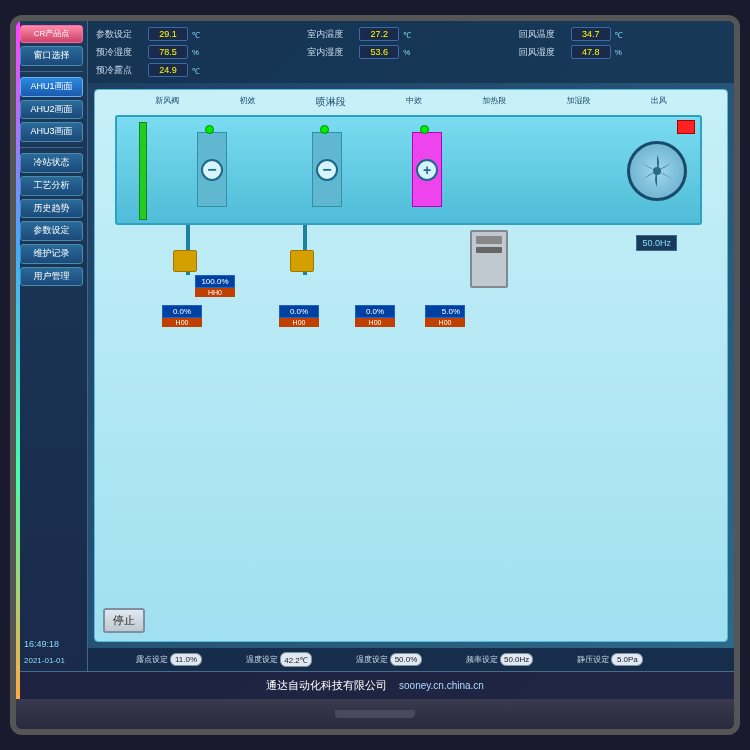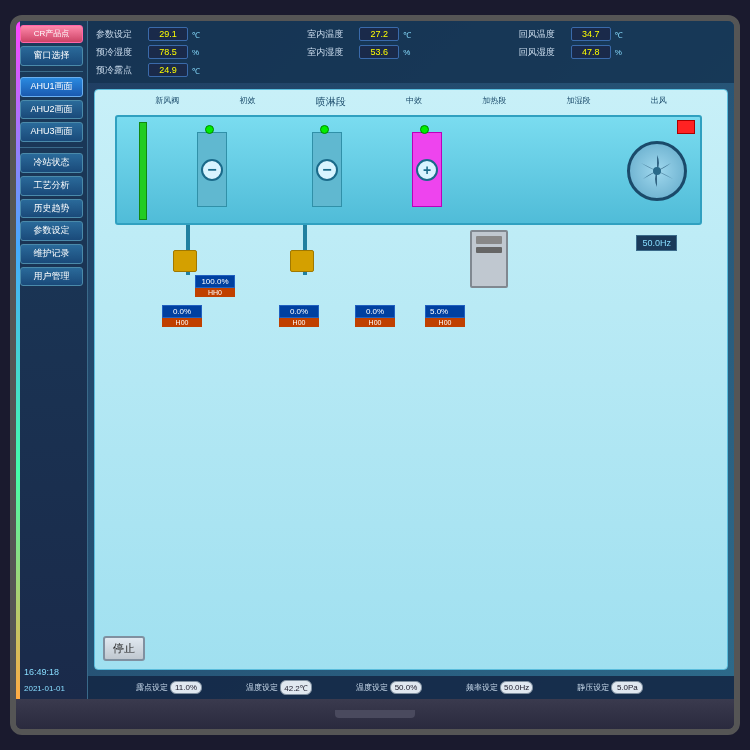--- a/index.html
+++ b/index.html
@@ -397,21 +397,21 @@
           <div style="position:absolute; left:184px; top:215px;">
             <div style="background:#0040a0; color:#fff; font-size:8px; padding:1px 4px; text-align:center; min-width:40px; border:1px solid #2060c0;">0.0%</div>
             <div style="background:#c04000; color:#fff; font-size:7px; padding:1px 4px; text-align:center; min-width:40px;">H00</div>
           </div>
 
           <div style="position:absolute; left:260px; top:215px;">
             <div style="background:#0040a0; color:#fff; font-size:8px; padding:1px 4px; text-align:center; min-width:40px; border:1px solid #2060c0;">0.0%</div>
             <div style="background:#c04000; color:#fff; font-size:7px; padding:1px 4px; text-align:center; min-width:40px;">H00</div>
           </div>
           <div style="position:absolute; left:330px; top:215px;">
-            <div style="background:#0040a0; color:#fff; font-size:8px; padding:1px 4px; text-align:left; min-width:40px; border:1px solid #2060c0;">5.0%</div>
+            <div style="background:#0040a0; color:#fff; font-size:8px; padding:1px 4px; text-align:right; min-width:40px; border:1px solid #2060c0;">5.0%</div>
             <div style="background:#c04000; color:#fff; font-size:7px; padding:1px 4px; text-align:center; min-width:40px;">H00</div>
           </div>
 
           <div style="position:absolute; right:50px; top:145px; background:#1a3a5a; border:1px solid #3a6a8a; color:#8df; font-size:9px; padding:2px 5px;">50.0Hz</div>
 
           <div style="position:absolute; left:375px; top:140px; width:38px; height:58px; background:#c0c8d0; border:2px solid #808890; border-radius:2px;">
             <div style="background:#888; height:8px; margin:4px 4px 0; border-radius:1px;"></div>
             <div style="background:#666; height:6px; margin:3px 4px 0; border-radius:1px;"></div>
           </div>
 
@@ -438,18 +438,22 @@
             <span class="bottom-param-value">50.0Hz</span>
           </div>
           <div class="bottom-param">
             <span class="bottom-param-label">静压设定</span>
             <span class="bottom-param-value">5.0Pa</span>
           </div>
         </div>
       </div>
     </div>
 
+    <div class="watermark">
+      <span class="watermark-text">通达自动化科技有限公司</span>
+      <span class="watermark-url">sooney.cn.china.cn</span>
+    </div>
   </div>
 
   <div class="monitor-base">
     <div class="monitor-stand"></div>
   </div>
 </div>
 
 </body></html>

